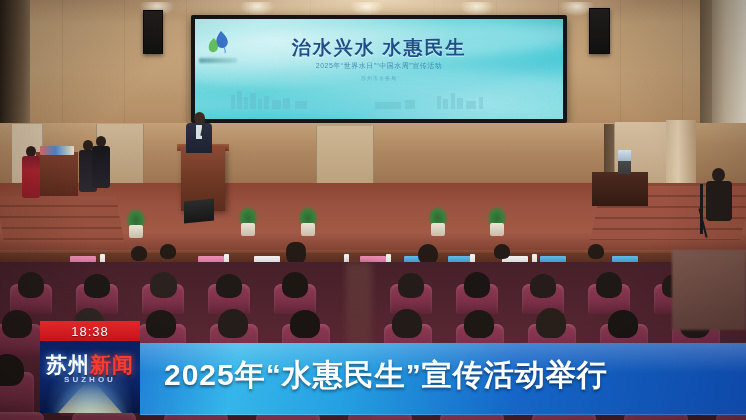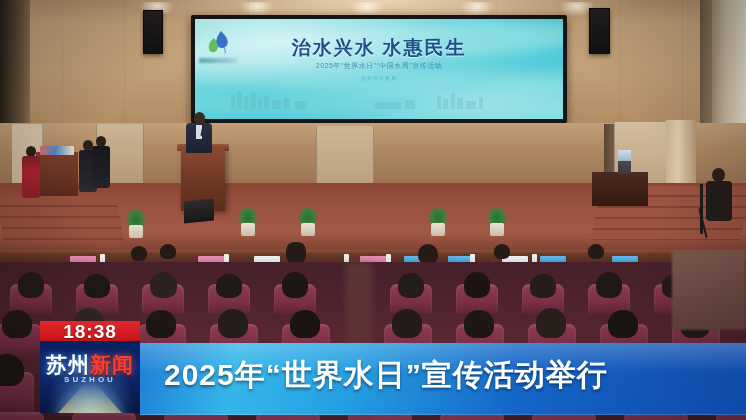--- a/index.html
+++ b/index.html
@@ -172,21 +172,21 @@
     background:linear-gradient(180deg,#4c2b20,#331a12);}
 
   
   #vignette{left:0;top:0;width:746px;height:420px;pointer-events:none;
     background:radial-gradient(ellipse at 50% 45%,rgba(0,0,0,0) 55%,rgba(0,0,0,.35) 100%);}
 
   
   #time-badge{left:40px;top:321px;width:100px;height:21px;
     background:linear-gradient(180deg,#e4262a,#c21418);
     display:flex;align-items:center;justify-content:center;}
-  #time-badge span{color:#fff;font-size:19px;font-weight:bold;letter-spacing:1px;
+  #time-badge span{color:#fff;font-size:13px;font-weight:normal;letter-spacing:1px;
     text-shadow:0 1px 1px rgba(0,0,0,.4);}
 
   #channel-logo{left:40px;top:341px;width:100px;height:72px;overflow:hidden;
     background:
       radial-gradient(ellipse at 50% 95%,rgba(120,190,255,.55),rgba(8,22,70,0) 62%),
       linear-gradient(180deg,#0a1f5e 0%,#0d2a74 40%,#07153f 100%);}
   #logo-glow{position:absolute;left:10px;bottom:-10px;width:80px;height:44px;
     background:radial-gradient(ellipse at 50% 100%,rgba(140,210,255,.75),rgba(140,210,255,0) 70%);}
   #logo-beam{position:absolute;left:18px;bottom:0;width:64px;height:30px;
     background:linear-gradient(180deg,rgba(255,240,180,0),rgba(255,225,140,.55));
@@ -458,17 +458,17 @@
 
   <div class="layer" id="channel-logo">
     <div id="logo-glow"></div>
     <div id="logo-beam"></div>
     <div id="logo-cn"><span>苏州</span><span class="red">新闻</span></div>
     <div id="logo-en">SUZHOU</div>
   </div>
 
   <div class="layer" id="headline-bar">
     <div id="headline-sheen"></div>
-    <div id="headline-text">2025年“世界水日”宣传活动举行</div>
+    <div id="headline-text">2025年“水惠民生”宣传活动举行</div>
   </div>
 
 
 </div>
 
 </body></html>

